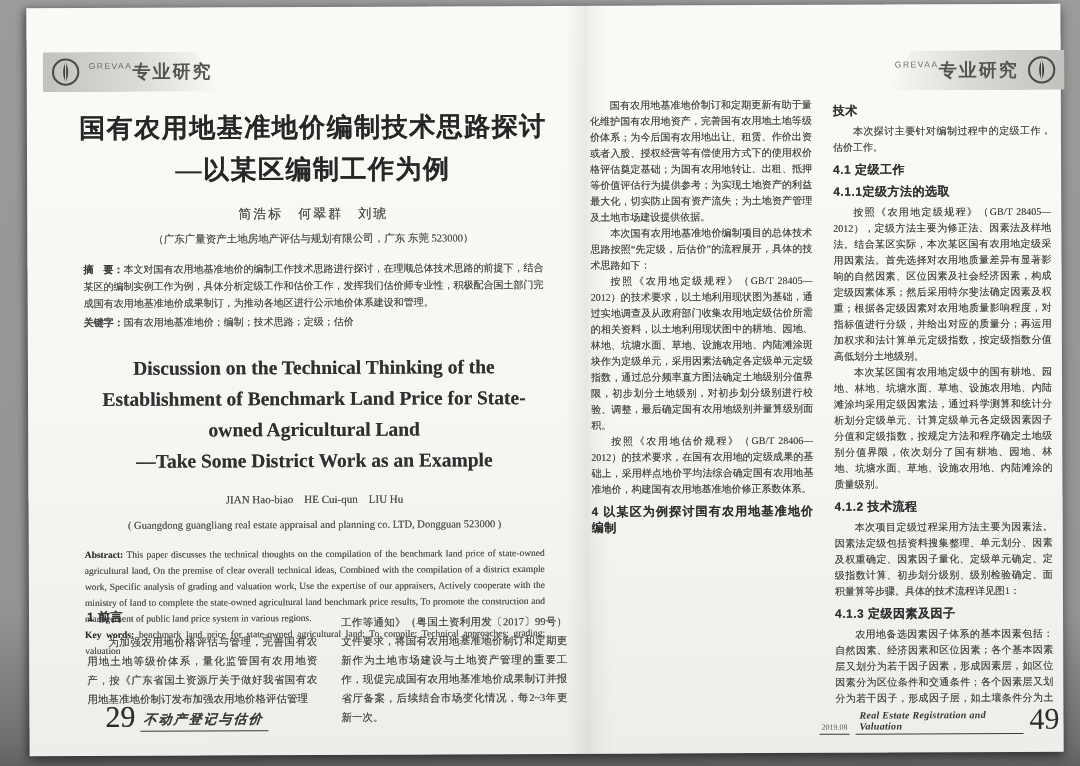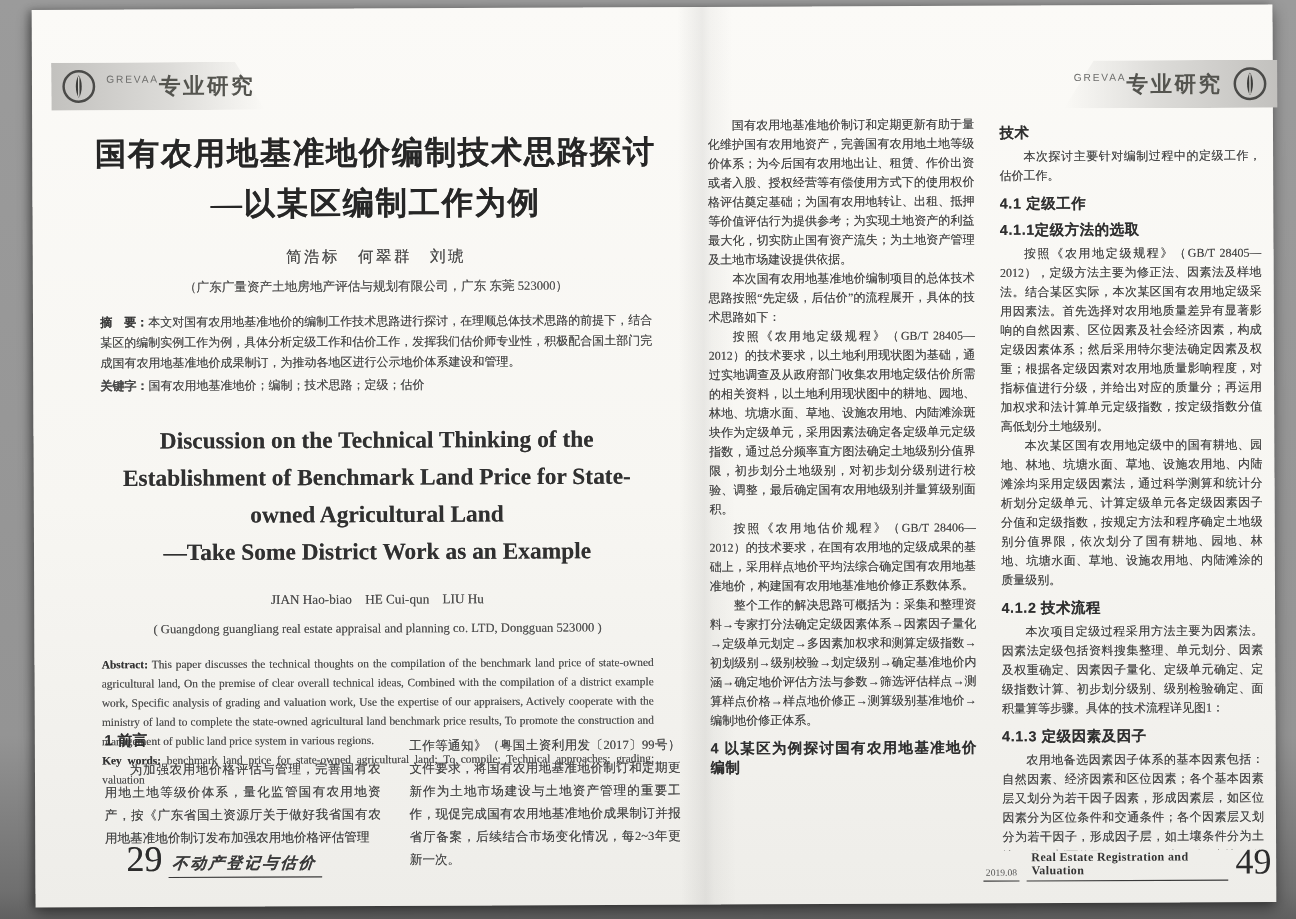--- a/index.html
+++ b/index.html
@@ -53,21 +53,21 @@
   .pageno{font-size:30px;color:#2c2c2c;line-height:30px;}
   .journal-cn{font-size:13px;font-style:italic;font-weight:bold;color:#3a3a3a;border-bottom:1.5px solid #3a3a3a;padding:0 6px 2px 2px;letter-spacing:2px;transform:skewX(-6deg);}
   
   .rcol{position:absolute;top:92px;font-size:10px;line-height:16px;text-align:justify;color:#474747;height:612px;overflow:hidden;}
   .rcol-1{left:563px;width:222px;}
   .rcol-2{left:806px;width:218px;}
   .rcol .sec-h{margin:6px 0 5px 0;}
   .rcol p{margin:0;}
   .footer-right{position:absolute;left:790px;top:700px;width:240px;display:flex;align-items:flex-end;justify-content:flex-end;gap:6px;}
   .issue{font-size:8px;color:#555;border-bottom:1.5px solid #3a3a3a;padding:0 2px 2px 2px;}
-  .journal-en{font-size:10px;font-weight:bold;color:#333;border-bottom:1.5px solid #3a3a3a;padding:0 4px 2px 4px;letter-spacing:0.3px;}
+  .journal-en{font-size:10px;font-weight:bold;color:#333;border-bottom:1.5px solid #3a3a3a;padding:0 4px 2px 4px;letter-spacing:0.3px;font-style:italic;}
   .soft{text-shadow:0 0 0.45px rgba(70,70,70,0.7);}
 </style>
 </head>
 <body>
 
 <div class="sheet">
 
   <div class="band left">
     <div class="band-bg"></div>
     <span class="logo">
@@ -140,21 +140,20 @@
     </div>
   </div>
 
   <div class="gutter"></div>
 
   <div class="rcol rcol-1 soft">
     <p class="indent">国有农用地基准地价制订和定期更新有助于量化维护国有农用地资产，完善国有农用地土地等级价体系；为今后国有农用地出让、租赁、作价出资或者入股、授权经营等有偿使用方式下的使用权价格评估奠定基础；为国有农用地转让、出租、抵押等价值评估行为提供参考；为实现土地资产的利益最大化，切实防止国有资产流失；为土地资产管理及土地市场建设提供依据。</p>
     <p class="indent">本次国有农用地基准地价编制项目的总体技术思路按照“先定级，后估价”的流程展开，具体的技术思路如下：</p>
     <p class="indent">按照《农用地定级规程》（GB/T 28405—2012）的技术要求，以土地利用现状图为基础，通过实地调查及从政府部门收集农用地定级估价所需的相关资料，以土地利用现状图中的耕地、园地、林地、坑塘水面、草地、设施农用地、内陆滩涂斑块作为定级单元，采用因素法确定各定级单元定级指数，通过总分频率直方图法确定土地级别分值界限，初步划分土地级别，对初步划分级别进行校验、调整，最后确定国有农用地级别并量算级别面积。</p>
     <p class="indent">按照《农用地估价规程》（GB/T 28406—2012）的技术要求，在国有农用地的定级成果的基础上，采用样点地价平均法综合确定国有农用地基准地价，构建国有农用地基准地价修正系数体系。</p>
-    <p class="indent">整个工作的解决思路可概括为：采集和整理资料→专家打分法确定定级因素体系→因素因子量化→定级单元划定→多因素加权求和测算定级指数→初划级别→级别校验→划定级别→确定基准地价内涵→确定地价评估方法与参数→筛选评估样点→测算样点价格→样点地价修正→测算级别基准地价→编制地价修正体系。</p>
     <h2 class="sec-h" style="">4 以某区为例探讨国有农用地基准地价编制</h2>
   </div>
 
   <div class="rcol rcol-2 soft">
     <h2 class="sec-h">技术</h2>
     <p class="indent">本次探讨主要针对编制过程中的定级工作，估价工作。</p>
     <h3 class="sec-h">4.1 定级工作</h3>
     <h3 class="sec-h">4.1.1定级方法的选取</h3>
     <p class="indent">按照《农用地定级规程》（GB/T 28405—2012），定级方法主要为修正法、因素法及样地法。结合某区实际，本次某区国有农用地定级采用因素法。首先选择对农用地质量差异有显著影响的自然因素、区位因素及社会经济因素，构成定级因素体系；然后采用特尔斐法确定因素及权重；根据各定级因素对农用地质量影响程度，对指标值进行分级，并给出对应的质量分；再运用加权求和法计算单元定级指数，按定级指数分值高低划分土地级别。</p>
     <p class="indent">本次某区国有农用地定级中的国有耕地、园地、林地、坑塘水面、草地、设施农用地、内陆滩涂均采用定级因素法，通过科学测算和统计分析划分定级单元、计算定级单元各定级因素因子分值和定级指数，按规定方法和程序确定土地级别分值界限，依次划分了国有耕地、园地、林地、坑塘水面、草地、设施农用地、内陆滩涂的质量级别。</p>

